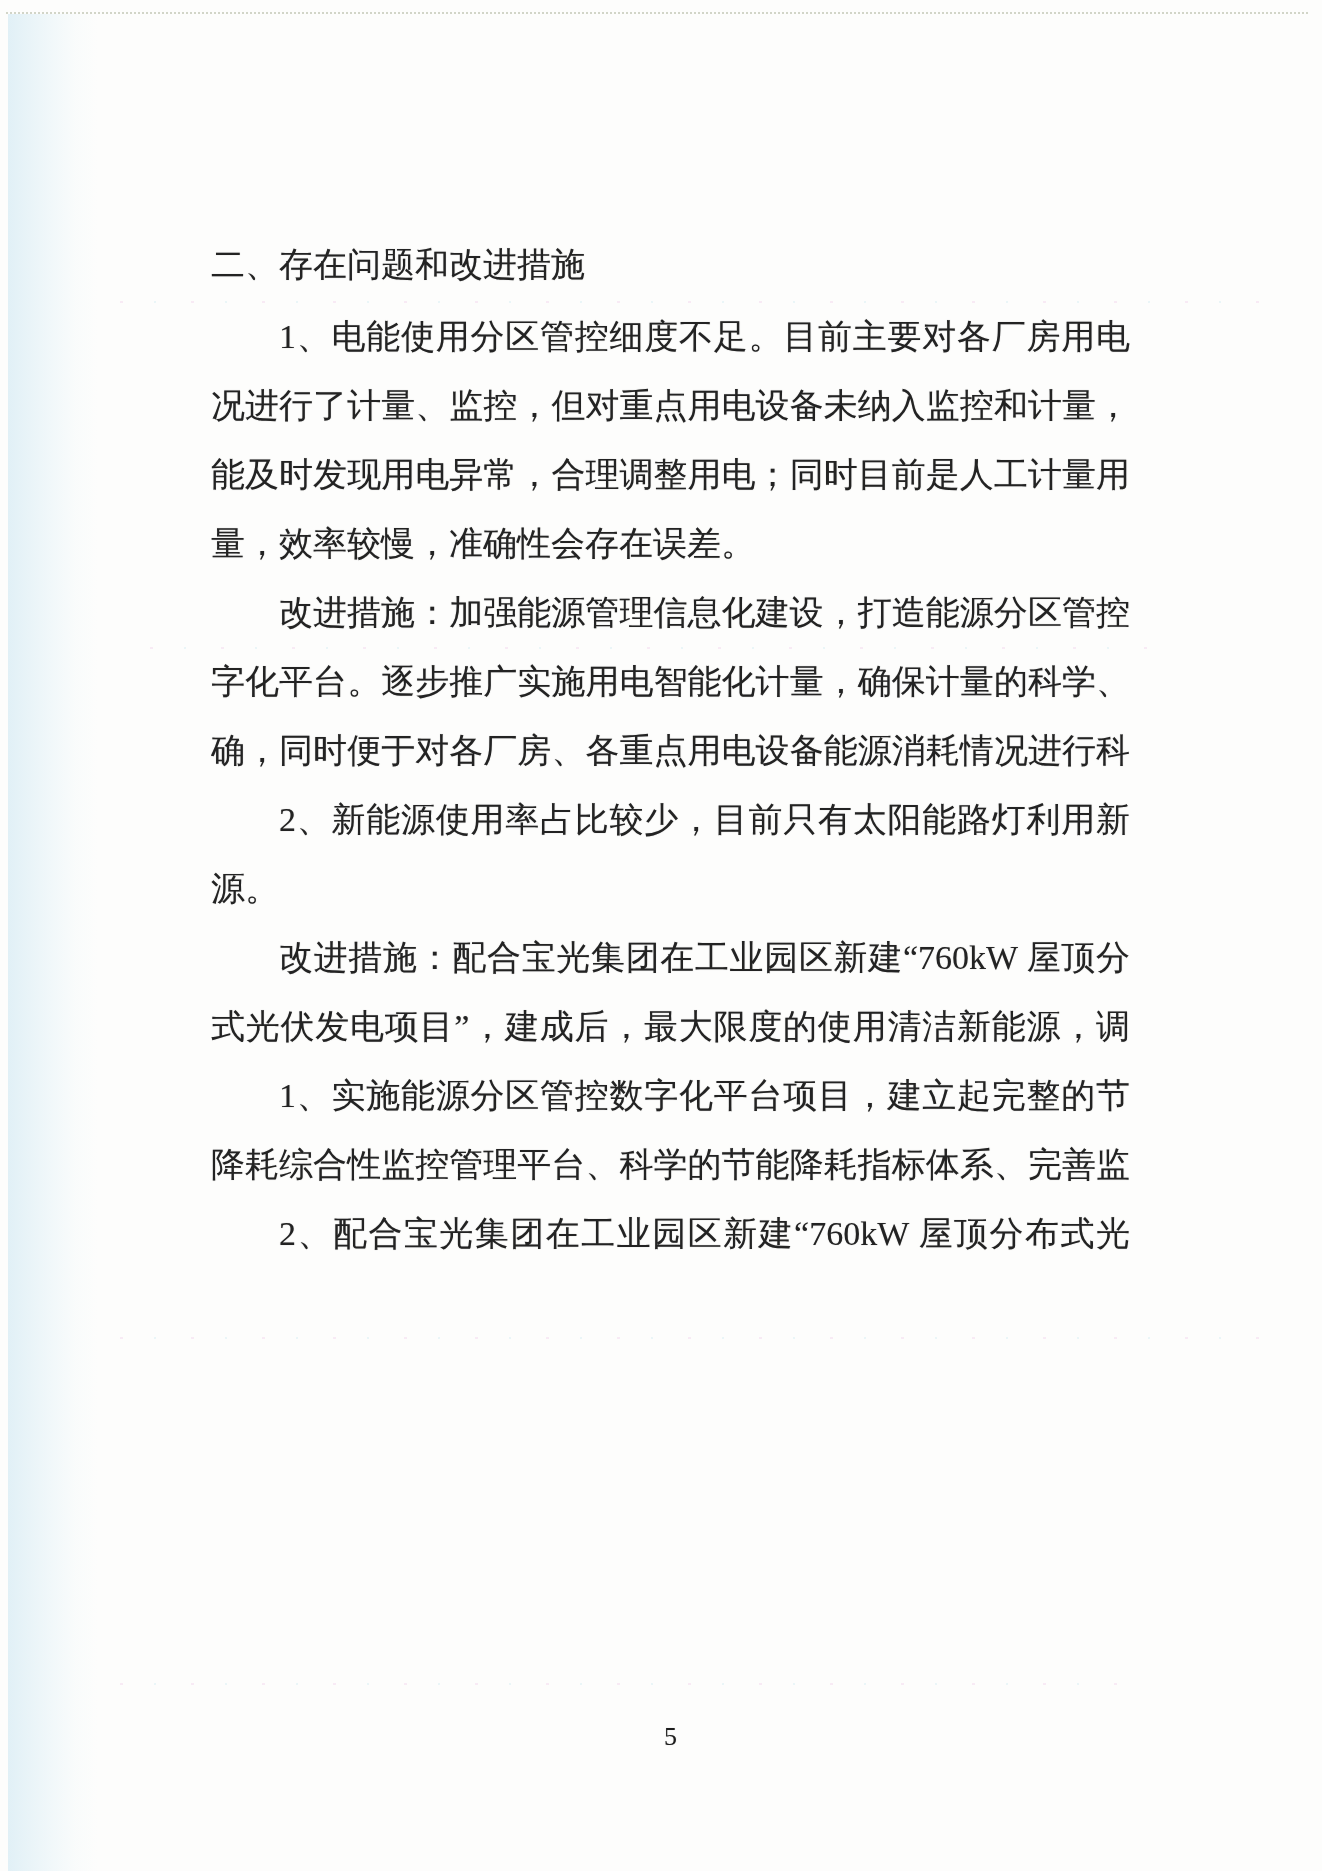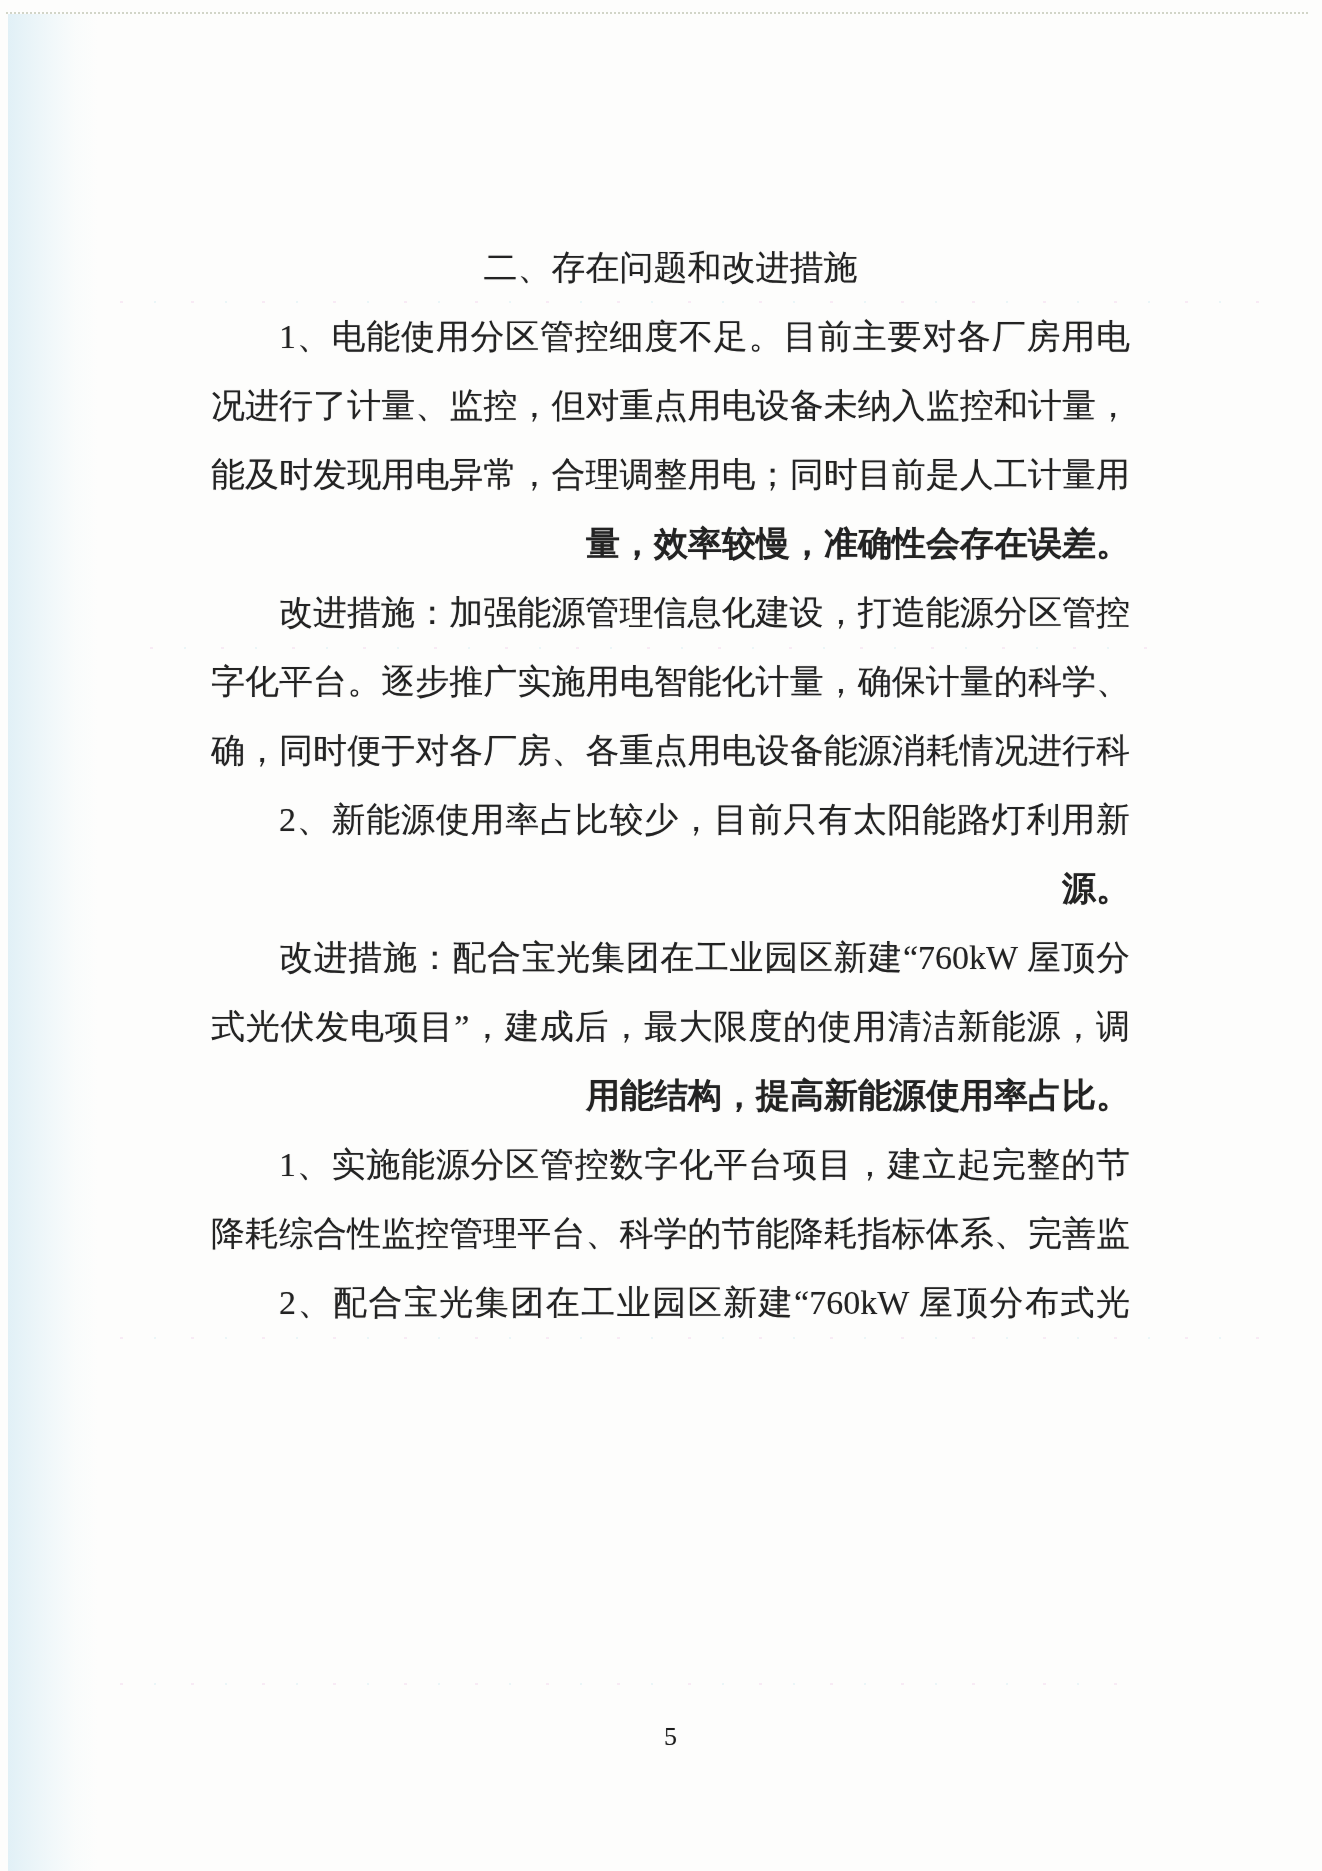--- a/index.html
+++ b/index.html
@@ -62,22 +62,22 @@
     height: 69px;
     line-height: 69px;
     font-size: 34px;
     overflow: hidden;
   }
   .jfull {
     text-align: justify;
     text-align-last: justify;
     text-justify: inter-character;
   }
-  .jlast { text-align: right; font-weight: bold; }
-  .heading { text-align: center; }
+  .jlast { text-align: left; }
+  .heading { text-align: left; font-family: Liberation Mono, monospace; }
   .indent { padding-left: 68px; }
   .gap-above { margin-top: 69px; }
 
   .page-number {
     position: absolute;
     top: 1722px; left: 211px;
     width: 919px;
     text-align: center;
     font-size: 26px;
     line-height: 30px;
@@ -115,21 +115,20 @@
     </div>
 
     <div>
       <div class="line jfull indent">2、新能源使用率占比较少，目前只有太阳能路灯利用新能</div>
       <div class="line jlast">源。</div>
     </div>
 
     <div>
       <div class="line jfull indent">改进措施：配合宝光集团在工业园区新建“760kW 屋顶分布</div>
       <div class="line jfull">式光伏发电项目”，建成后，最大限度的使用清洁新能源，调整</div>
-      <div class="line jlast">用能结构，提高新能源使用率占比。</div>
     </div>
 
 
     <div>
       <div class="line jfull indent">1、实施能源分区管控数字化平台项目，建立起完整的节能</div>
       <div class="line jfull">降耗综合性监控管理平台、科学的节能降耗指标体系、完善监测</div>
     </div>
 
     <div>
       <div class="line jfull indent">2、配合宝光集团在工业园区新建“760kW 屋顶分布式光伏</div>

